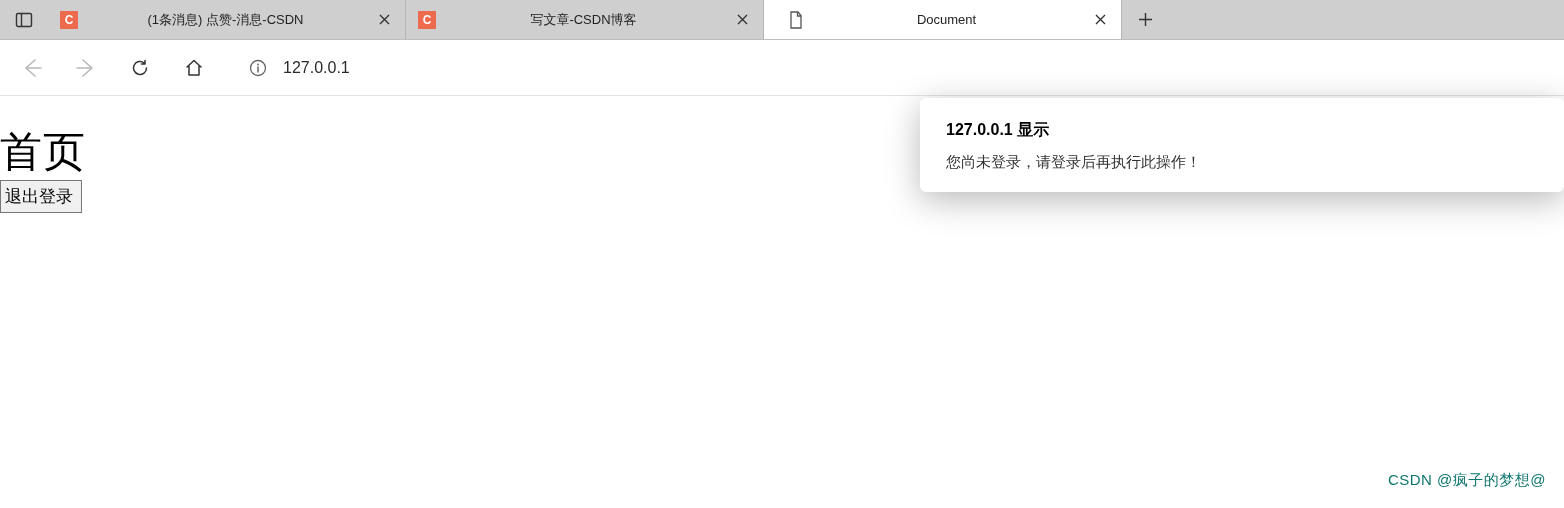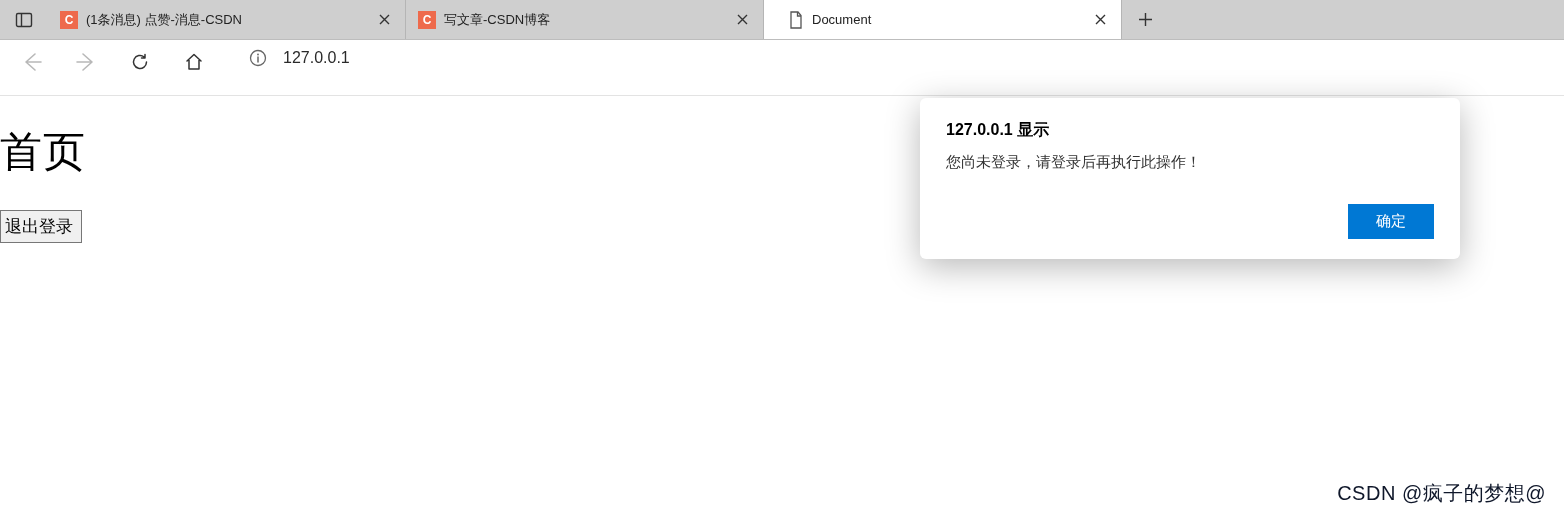--- a/index.html
+++ b/index.html
@@ -49,20 +49,21 @@
       color: #fff;
     }
     .csdn-icon { background: #ee6a4c; }
     .tab-title {
       flex: 1;
       font-size: 13px;
       color: #222;
       white-space: nowrap;
       overflow: hidden;
       text-overflow: ellipsis;
+      text-align: center;
     }
     .tab-close {
       width: 22px;
       height: 22px;
       display: flex;
       align-items: center;
       justify-content: center;
       color: #333;
       font-size: 14px;
     }
@@ -72,21 +73,21 @@
       align-items: center;
       justify-content: center;
       color: #333;
     }
 
     
     .toolbar {
       height: 56px;
       background: #ffffff;
       display: flex;
-      align-items: flex-start;
+      align-items: center;
       padding: 0 6px;
       gap: 2px;
       border-bottom: 1px solid #e3e3e3;
     }
     .nav-btn {
       width: 52px;
       height: 44px;
       display: flex;
       align-items: center;
       justify-content: center;
@@ -121,35 +122,34 @@
       padding: 0;
     }
     .page-heading {
       font-size: 42px;
       font-weight: 400;
       color: #000;
       margin: 28px 0 0 0;
       letter-spacing: 1px;
     }
     .logout-btn {
-      margin-top: 30px;
       padding: 4px 8px 4px 4px;
       font-size: 17px;
       background: #f0f0f0;
       border: 1px solid #777;
       font-family: inherit;
       cursor: pointer;
     }
 
     
     .alert-dialog {
       position: absolute;
       top: 98px;
       left: 920px;
-      width: 540px;
+      width: 644px;
       background: #ffffff;
       border-radius: 6px;
       box-shadow: 0 8px 34px rgba(0,0,0,0.28);
       padding: 22px 26px 20px 26px;
       z-index: 100;
     }
     .alert-title {
       font-size: 16px;
       font-weight: 700;
       color: #000;
@@ -171,23 +171,23 @@
       padding: 8px 28px;
       font-size: 15px;
       font-family: inherit;
       cursor: pointer;
     }
 
     
     .watermark {
       position: absolute;
       right: 18px;
-      bottom: 1px;
-      font-size: 20px;
-      color: #0f172a;
+      bottom: 18px;
+      font-size: 15px;
+      color: #0f766e;
       letter-spacing: 0.5px;
     }
 
     
     svg { display: block; }
   </style>
 </head>
 <body>
 
 <div class="tab-strip">
@@ -277,18 +277,15 @@
 </div>
 
 <div class="page-content">
   <h1 class="page-heading">首页</h1>
   <button class="logout-btn">退出登录</button>
 </div>
 
 <div class="alert-dialog">
   <div class="alert-title">127.0.0.1 显示</div>
   <div class="alert-message">您尚未登录，请登录后再执行此操作！</div>
-  <div class="alert-actions">
-    <button class="alert-ok-btn">确定</button>
-  </div>
 </div>
 
 <div class="watermark">CSDN @疯子的梦想@</div>
 
 </body></html>

